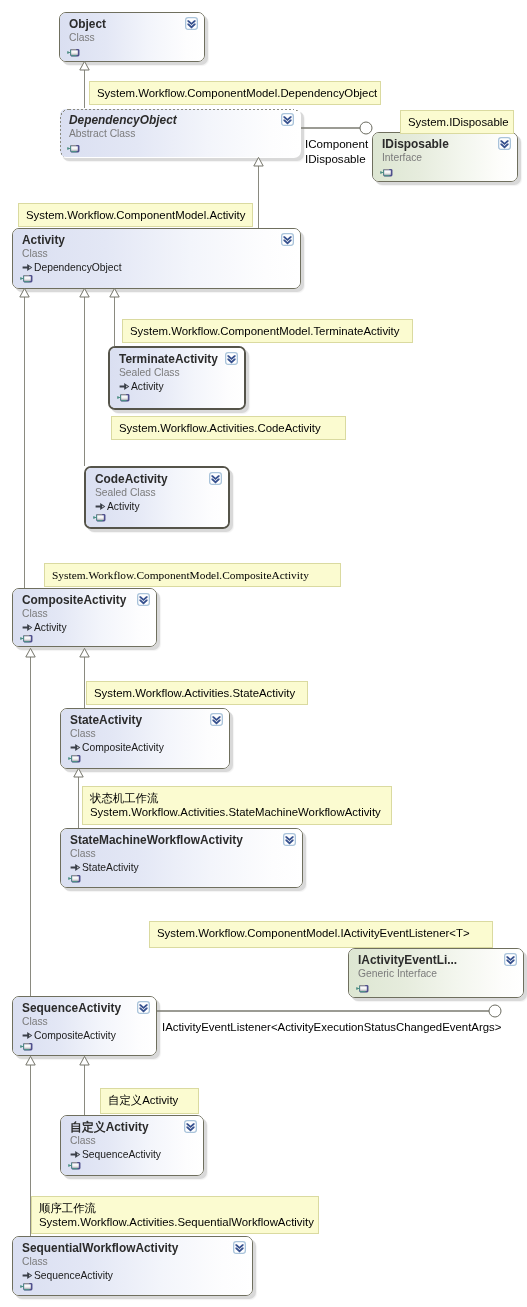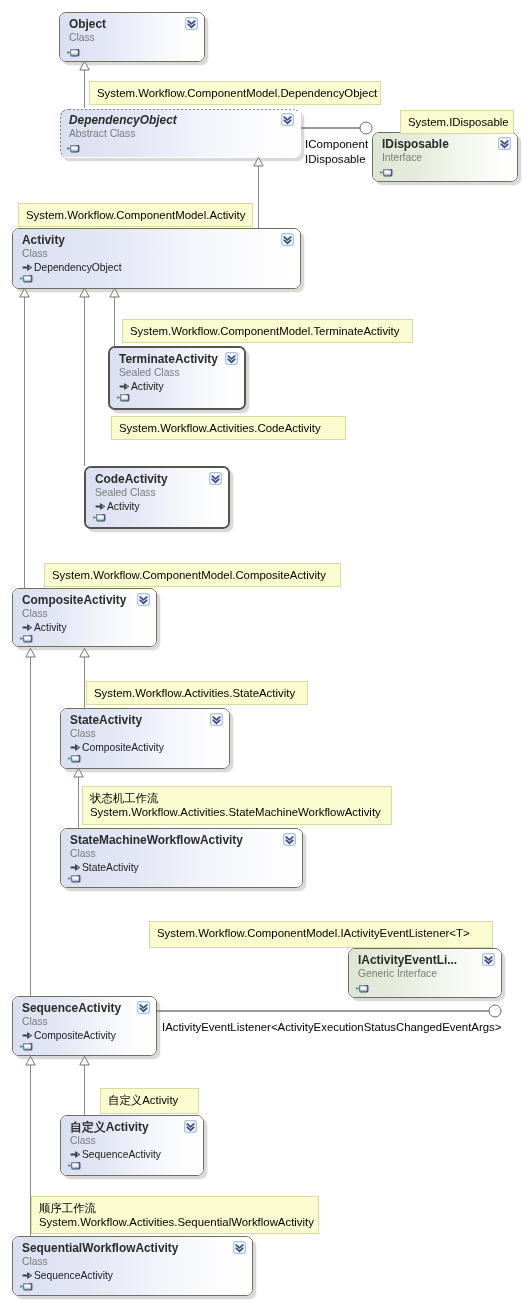--- a/index.html
+++ b/index.html
@@ -348,21 +348,21 @@
           </defs>
           <path d="M0.4 4.6 H3.6" stroke="#4f8f86" stroke-width="1.1" fill="none"></path>
           <path d="M0.9 3.1 V6.1" stroke="#4f8f86" stroke-width="1.1" fill="none"></path>
           <rect x="3.2" y="1.1" width="9.5" height="7.5" rx="1.5" fill="#4f4f8c"></rect>
           <path d="M4.1 1.8 H9.4" stroke="#8e8e94" stroke-width="1.4" fill="none"></path>
           <path d="M3.7 1.9 V7.0" stroke="#4f8f86" stroke-width="1.2" fill="none"></path>
           <path d="M4.1 7.8 H9.8" stroke="#4f8f86" stroke-width="1.2" fill="none"></path>
           <rect x="4.2" y="2.4" width="6.8" height="4.6" fill="url(#lg8)"></rect>
         </svg></div>
     </div>
-    <div class="shape iface" style="left: 348px; top: 948px; width: 154px; height: 50px; padding-left: 16px; --hh: 33px;">
+    <div class="shape iface" style="left: 348px; top: 948px; width: 176px; height: 50px; padding-left: 16px; --hh: 33px;">
       <div class="body"></div>
       <div class="name">IActivityEventLi...</div>
       <div class="kind">Generic Interface</div>
       <div class="chev" style="right:6px;top:4px"><svg width="13" height="13" viewBox="0 0 26 26" shape-rendering="geometricPrecision">
           <rect x="1.3" y="1.3" width="23.4" height="23.4" rx="5" fill="#fefeff" stroke="#a9c3da" stroke-width="2.6"></rect>
           <path d="M4.8 6.6 L7.6 6.6 L13.0 11.6 L18.4 6.6 L21.2 6.6 L21.2 8.8 L13.0 16.2 L4.8 8.8 Z" fill="#36508e"></path>
           <path d="M4.8 13.2 L7.6 13.2 L13.0 18.2 L18.4 13.2 L21.2 13.2 L21.2 15.4 L13.0 22.8 L4.8 15.4 Z" fill="#36508e"></path>
         </svg></div>
       <div class="lolli" style="left:7px;top:35px"><svg width="13" height="9" viewBox="0 0 13.2 9.2">
           <defs>
@@ -479,21 +479,21 @@
     </div>
     <div class="tag" style="left: 18px; top: 203px; width: 235px; height: 24px; overflow: hidden;">
       <span class="l2">System.Workflow.ComponentModel.Activity</span>
     </div>
     <div class="tag" style="left: 122px; top: 319px; width: 291px; height: 24px; overflow: hidden;">
       <span class="l2">System.Workflow.ComponentModel.TerminateActivity</span>
     </div>
     <div class="tag" style="left: 87px; top: 416px; width: 235px; height: 24px; overflow: hidden; margin-left: 24px;">
       <span class="l2">System.Workflow.Activities.CodeActivity</span>
     </div>
-    <div class="tag" style="left: 44px; top: 563px; width: 297px; height: 24px; overflow: hidden;">
+    <div class="tag" style="left: 44px; top: 563px; width: 297px; height: 24px; overflow: hidden; font-family: Liberation Serif, serif;">
       <span class="l2">System.Workflow.ComponentModel.CompositeActivity</span>
     </div>
     <div class="tag" style="left: 82px; top: 786px; width: 310px; height: 39px; overflow: hidden;">
       <span class="l2">状态机工作流</span>
       <span class="l2">System.Workflow.Activities.StateMachineWorkflowActivity</span>
     </div>
     <div class="tag" style="left: 86px; top: 681px; width: 222px; height: 24px; overflow: hidden;">
       <span class="l2">System.Workflow.Activities.StateActivity</span>
     </div>
     <div class="tag" style="left: 149px; top: 921px; width: 344px; height: 27px; overflow: hidden;">

